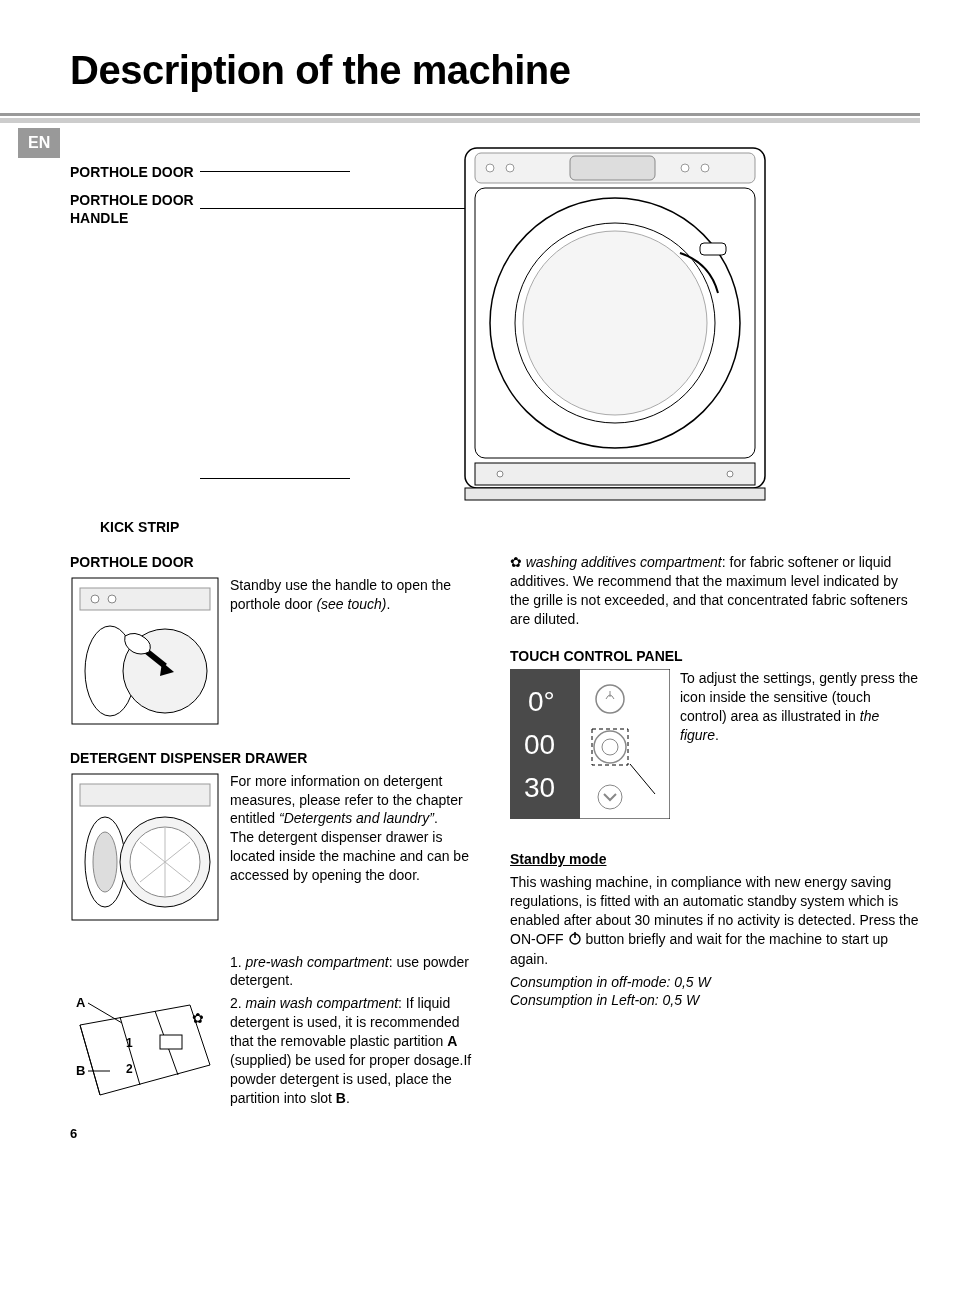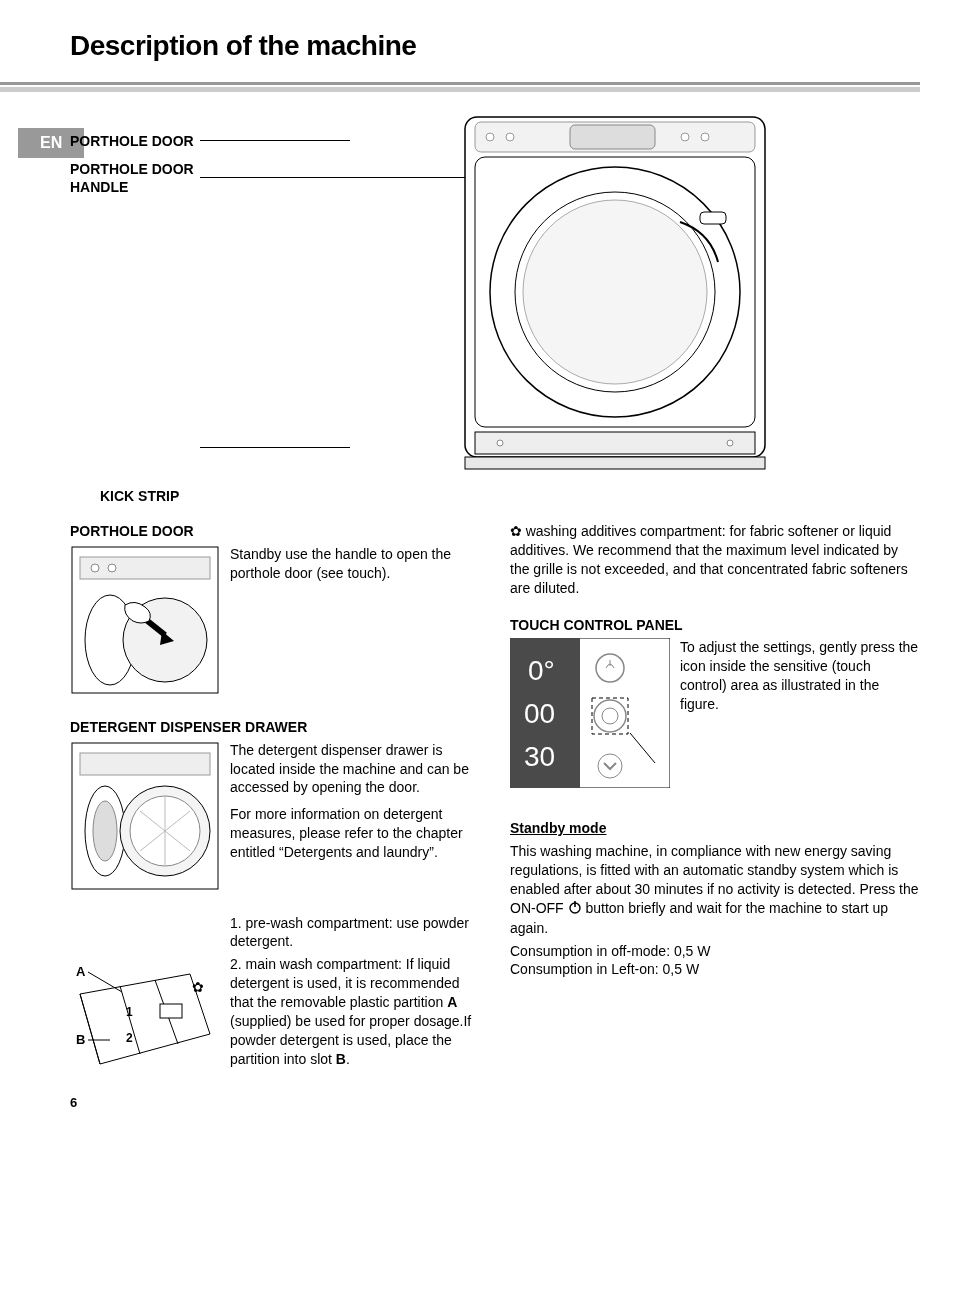--- a/index.html
+++ b/index.html
@@ -8,40 +8,40 @@
     font-family: Arial, Helvetica, sans-serif;
     background: #fff;
     color: #000;
     width: 960px;
   }
   .page {
     padding: 30px 40px 30px 0;
     position: relative;
   }
   h1.title {
-    font-size: 28px;
+    font-size: 40px;
     font-weight: 900;
-    margin: 0 0 20px 70px;
+    margin: 18px 0 20px 70px;
     letter-spacing: -0.5px;
   }
   .title-rule {
     height: 10px;
     margin-left: 0;
     margin-bottom: 20px;
     background: linear-gradient(to bottom, #999 3px, #fff 3px 5px, #ccc 5px);
   }
   .lang-badge {
     position: absolute;
     left: 18px;
     top: 128px;
     background: #999;
     color: #fff;
     font-weight: 700;
     font-size: 16px;
-    padding: 6px 22px;
+    padding: 6px 10px;
   }
   .diagram-area {
     position: relative;
     height: 380px;
     margin-left: 70px;
   }
   .dlabel {
     position: absolute;
     font-weight: 700;
     font-size: 14px;
@@ -78,21 +78,21 @@
     display: flex;
     gap: 10px;
     margin-bottom: 18px;
   }
   .thumb {
     width: 150px;
     flex: 0 0 150px;
   }
   .thumb svg { width: 100%; height: auto; }
   .row-text { flex: 1; }
-  .italic { }
+  .italic { font-style: italic; }
   .dispenser-thumb { width: 150px; flex: 0 0 150px; }
   .touch-row {
     display: flex;
     gap: 10px;
     margin-bottom: 18px;
     align-items: flex-start;
   }
   .touch-thumb {
     width: 160px;
     flex: 0 0 160px;
@@ -199,24 +199,24 @@
 
             <ellipse cx="35" cy="90" rx="20" ry="45" fill="#fff" stroke="#000"></ellipse>
             <ellipse cx="35" cy="90" rx="12" ry="30" fill="#ddd" stroke="#888"></ellipse>
 
             <circle cx="95" cy="90" r="45" fill="#f4f4f4" stroke="#000"></circle>
             <circle cx="95" cy="90" r="35" fill="#fff" stroke="#888"></circle>
             <path d="M70 70 L120 110 M70 110 L120 70 M95 55 L95 125" stroke="#bbb"></path>
           </svg>
         </div>
         <div class="row-text">
-          <p style="margin:0 0 8px 0">The detergent dispenser drawer is located inside the machine and can be accessed by opening the door.</p>
           <p style="margin:0">
             <span>For more information on detergent measures, please refer to the chapter entitled </span><span class="italic">“Detergents and laundry”</span><span>.</span>
           </p>
+          <p style="margin:0 0 8px 0">The detergent dispenser drawer is located inside the machine and can be accessed by opening the door.</p>
         </div>
       </div>
 
       <div class="row">
         <div class="dispenser-thumb">
           <svg viewBox="0 0 150 160">
             <rect x="2" y="2" width="146" height="156" fill="#fff" stroke="#fff"></rect>
 
             <path d="M10 80 L120 60 L140 120 L30 150 Z" fill="#fff" stroke="#000"></path>
             <path d="M10 80 L30 150" stroke="#000"></path>
@@ -230,21 +230,21 @@
             <text x="6" y="62" font-size="13" font-weight="700">A</text>
             <text x="6" y="130" font-size="13" font-weight="700">B</text>
 
             <line x1="18" y1="58" x2="52" y2="78" stroke="#000"></line>
             <line x1="18" y1="126" x2="40" y2="126" stroke="#000"></line>
 
             <text x="122" y="78" font-size="14">✿</text>
           </svg>
         </div>
         <div class="row-text">
-          <p style="margin:0 0 4px 0">
+          <p style="margin:8px 0 4px 0">
             <span>1. </span><span class="italic">pre-wash compartment</span><span>: use powder detergent.</span>
           </p>
           <p style="margin:0">
             <span>2. </span><span class="italic">main wash compartment</span><span>: If liquid detergent is used, it is recommended that the removable plastic partition </span><b>A</b><span> (supplied) be used for proper dosage.If powder detergent is used, place the partition into slot </span><b>B</b><span>.</span>
           </p>
         </div>
       </div>
 
     </div>
 

